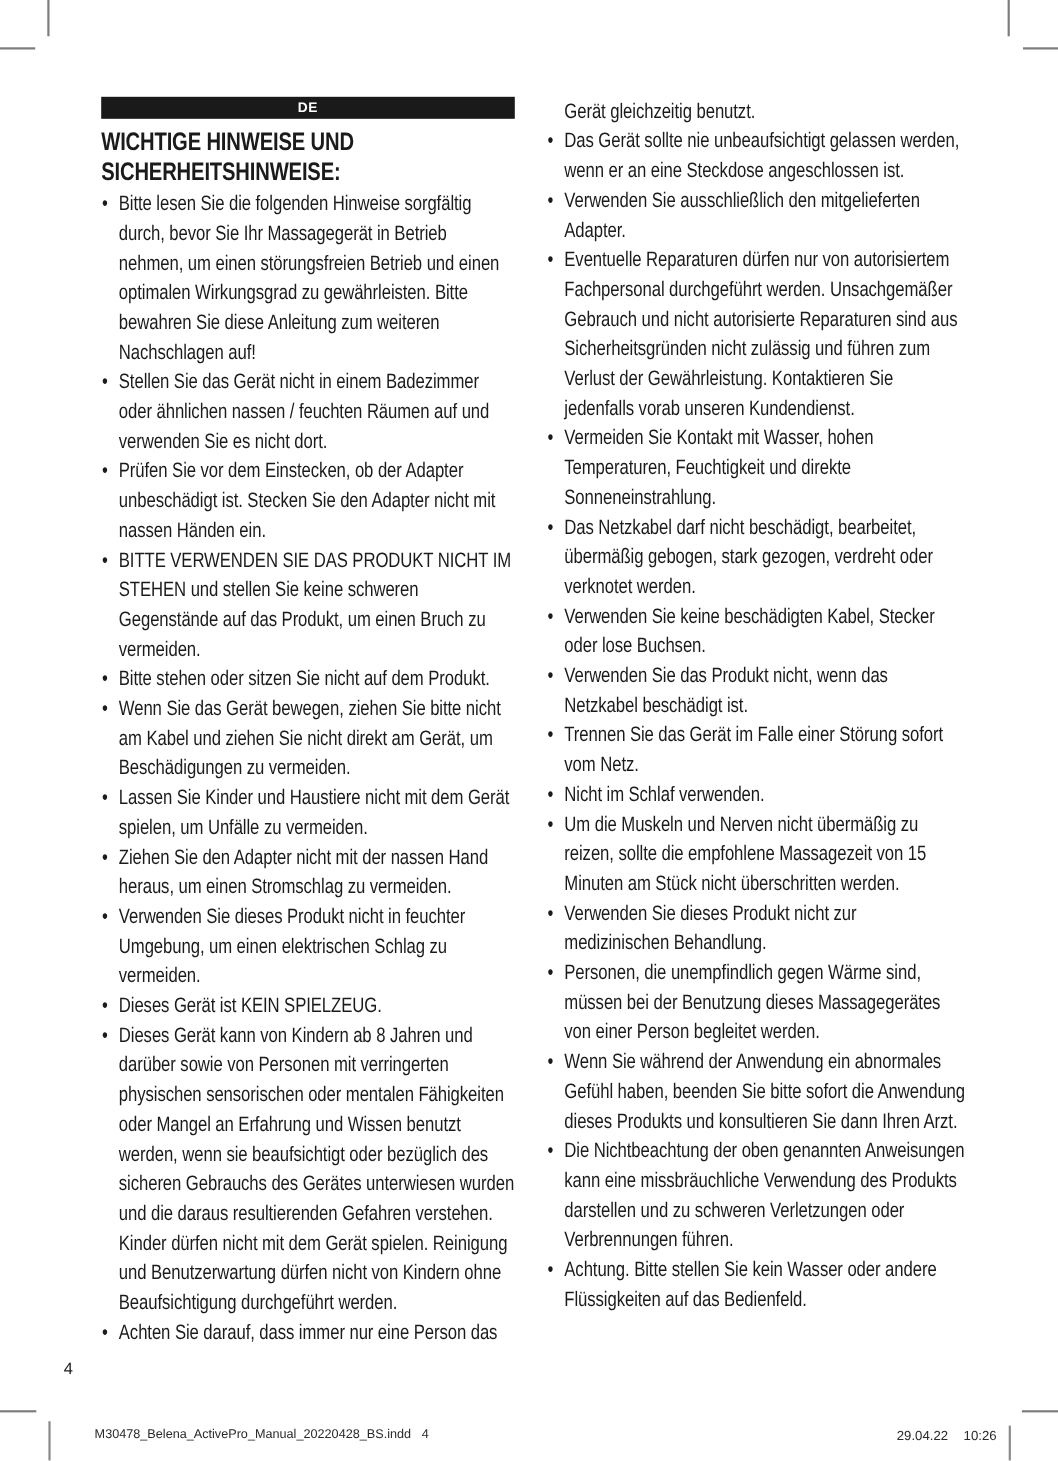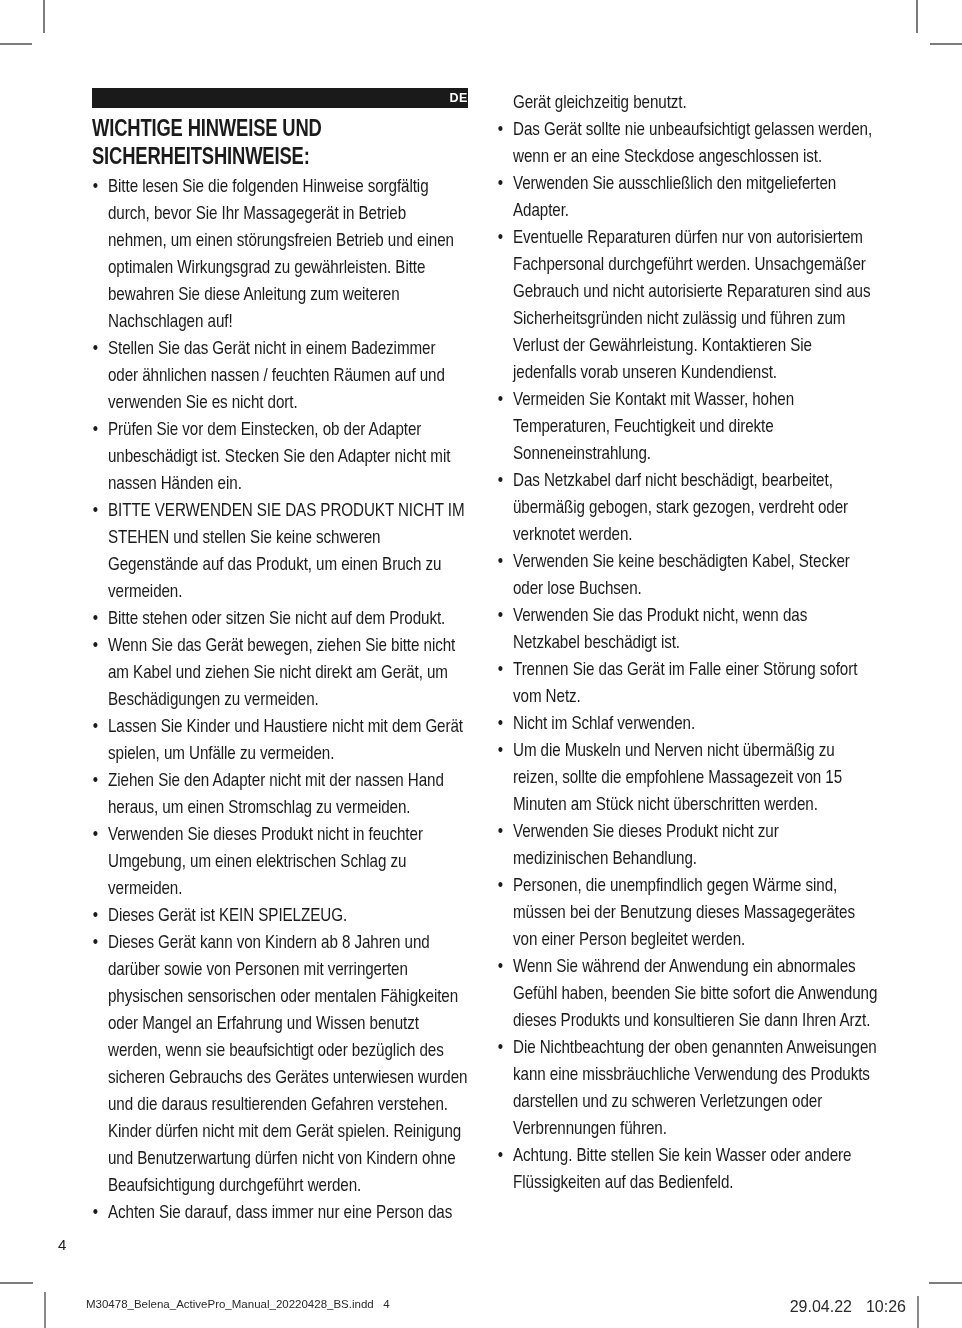--- a/index.html
+++ b/index.html
@@ -27,21 +27,21 @@
   
   .lang-bar {
     position: absolute;
     left: 92px; top: 88px;
     width: 376px; height: 20px;
     background: #1a1a1a;
     color: #ffffff;
     font-size: 12.5px;
     font-weight: bold;
     letter-spacing: 0.6px;
-    text-align: right;
+    text-align: center;
     line-height: 20px;
   }
 
   
   .col {
     position: absolute;
     transform: scaleX(0.8);
     transform-origin: left top;
     font-size: 19px;
     line-height: 27px;
@@ -80,21 +80,21 @@
   .footer-file {
     position: absolute;
     left: 86px; top: 1298px;
     font-size: 11.5px;
     color: #2a2a2a;
     white-space: pre;
   }
   .footer-stamp {
     position: absolute;
     right: 56px; top: 1298px;
-    font-size: 16px;
+    font-size: 12px;
     color: #2a2a2a;
   }
   .footer-stamp .t { margin-left: 14px; }
 </style>
 </head>
 <body>
 
 <div class="page">
 
   <div class="crop tl-v"></div>

